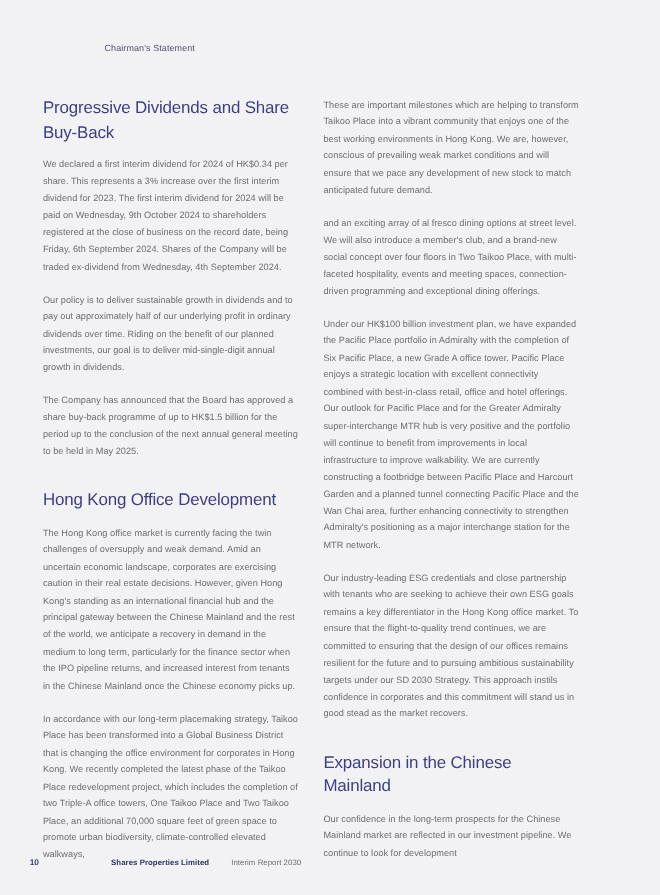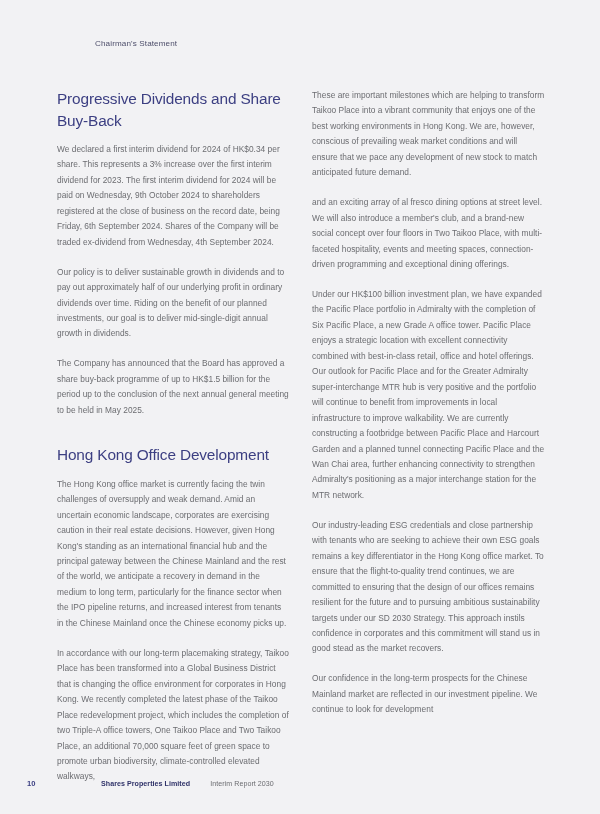--- a/index.html
+++ b/index.html
@@ -33,21 +33,21 @@
     letter-spacing: 0.12px;
     color: #4e4f6b;
     font-weight: 400;
     margin-left: 38px;
   }
 
   
   .columns {
     position: absolute;
     top: 88px;
-    left: 57px;
+    left: 39px;
     width: 488px;
     height: 672px;
     display: flex;
     gap: 22px;
   }
   .col {
     width: 233px;
     position: relative;
   }
 
@@ -123,20 +123,21 @@
         <h2 class="section-heading spaced-above">Hong Kong Office Development</h2>
         <p class="body">The Hong Kong office market is currently facing the twin challenges of oversupply and weak demand. Amid an uncertain economic landscape, corporates are exercising caution in their real estate decisions. However, given Hong Kong's standing as an international financial hub and the principal gateway between the Chinese Mainland and the rest of the world, we anticipate a recovery in demand in the medium to long term, particularly for the finance sector when the IPO pipeline returns, and increased interest from tenants in the Chinese Mainland once the Chinese economy picks up.</p>
         <p class="body">In accordance with our long-term placemaking strategy, Taikoo Place has been transformed into a Global Business District that is changing the office environment for corporates in Hong Kong. We recently completed the latest phase of the Taikoo Place redevelopment project, which includes the completion of two Triple-A office towers, One Taikoo Place and Two Taikoo Place, an additional 70,000 square feet of green space to promote urban biodiversity, climate-controlled elevated walkways,</p>
       </div>
 
     <div class="col" id="right-col">
         <p class="body">These are important milestones which are helping to transform Taikoo Place into a vibrant community that enjoys one of the best working environments in Hong Kong. We are, however, conscious of prevailing weak market conditions and will ensure that we pace any development of new stock to match anticipated future demand.</p>
         <p class="body">and an exciting array of al fresco dining options at street level. We will also introduce a member's club, and a brand-new social concept over four floors in Two Taikoo Place, with multi-faceted hospitality, events and meeting spaces, connection-driven programming and exceptional dining offerings.</p>
         <p class="body">Under our HK$100 billion investment plan, we have expanded the Pacific Place portfolio in Admiralty with the completion of Six Pacific Place, a new Grade A office tower. Pacific Place enjoys a strategic location with excellent connectivity combined with best-in-class retail, office and hotel offerings. Our outlook for Pacific Place and for the Greater Admiralty super-interchange MTR hub is very positive and the portfolio will continue to benefit from improvements in local infrastructure to improve walkability. We are currently constructing a footbridge between Pacific Place and Harcourt Garden and a planned tunnel connecting Pacific Place and the Wan Chai area, further enhancing connectivity to strengthen Admiralty's positioning as a major interchange station for the MTR network.</p>
         <p class="body">Our industry-leading ESG credentials and close partnership with tenants who are seeking to achieve their own ESG goals remains a key differentiator in the Hong Kong office market. To ensure that the flight-to-quality trend continues, we are committed to ensuring that the design of our offices remains resilient for the future and to pursuing ambitious sustainability targets under our SD 2030 Strategy. This approach instils confidence in corporates and this commitment will stand us in good stead as the market recovers.</p>
+        <h2 class="section-heading spaced-above">Expansion in the Chinese Mainland</h2>
         <p class="body">Our confidence in the long-term prospects for the Chinese Mainland market are reflected in our investment pipeline. We continue to look for development</p>
       </div>
 
   </div>
 
   <div class="footer">
     <span class="page-number">10</span>
     <span class="company">Shares Properties Limited</span>
     <span class="report">Interim Report 2030</span>
   </div>

